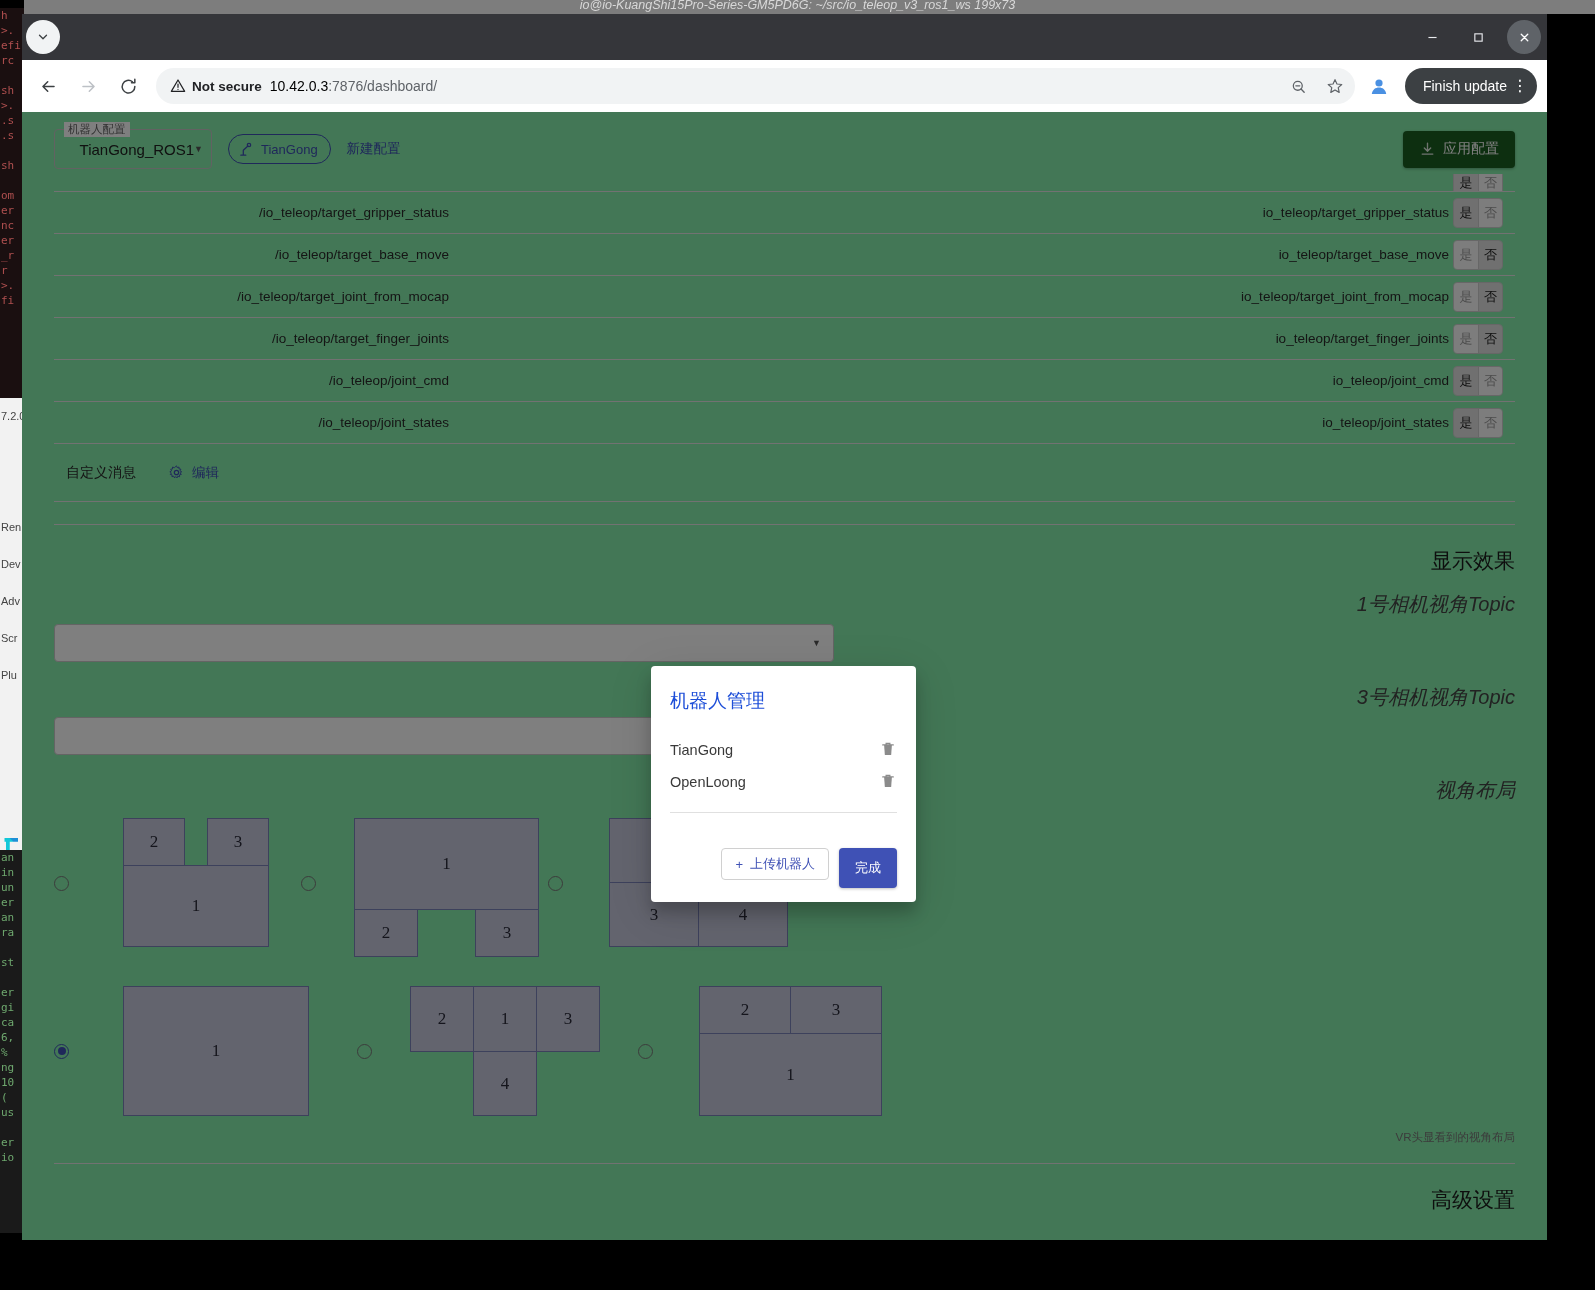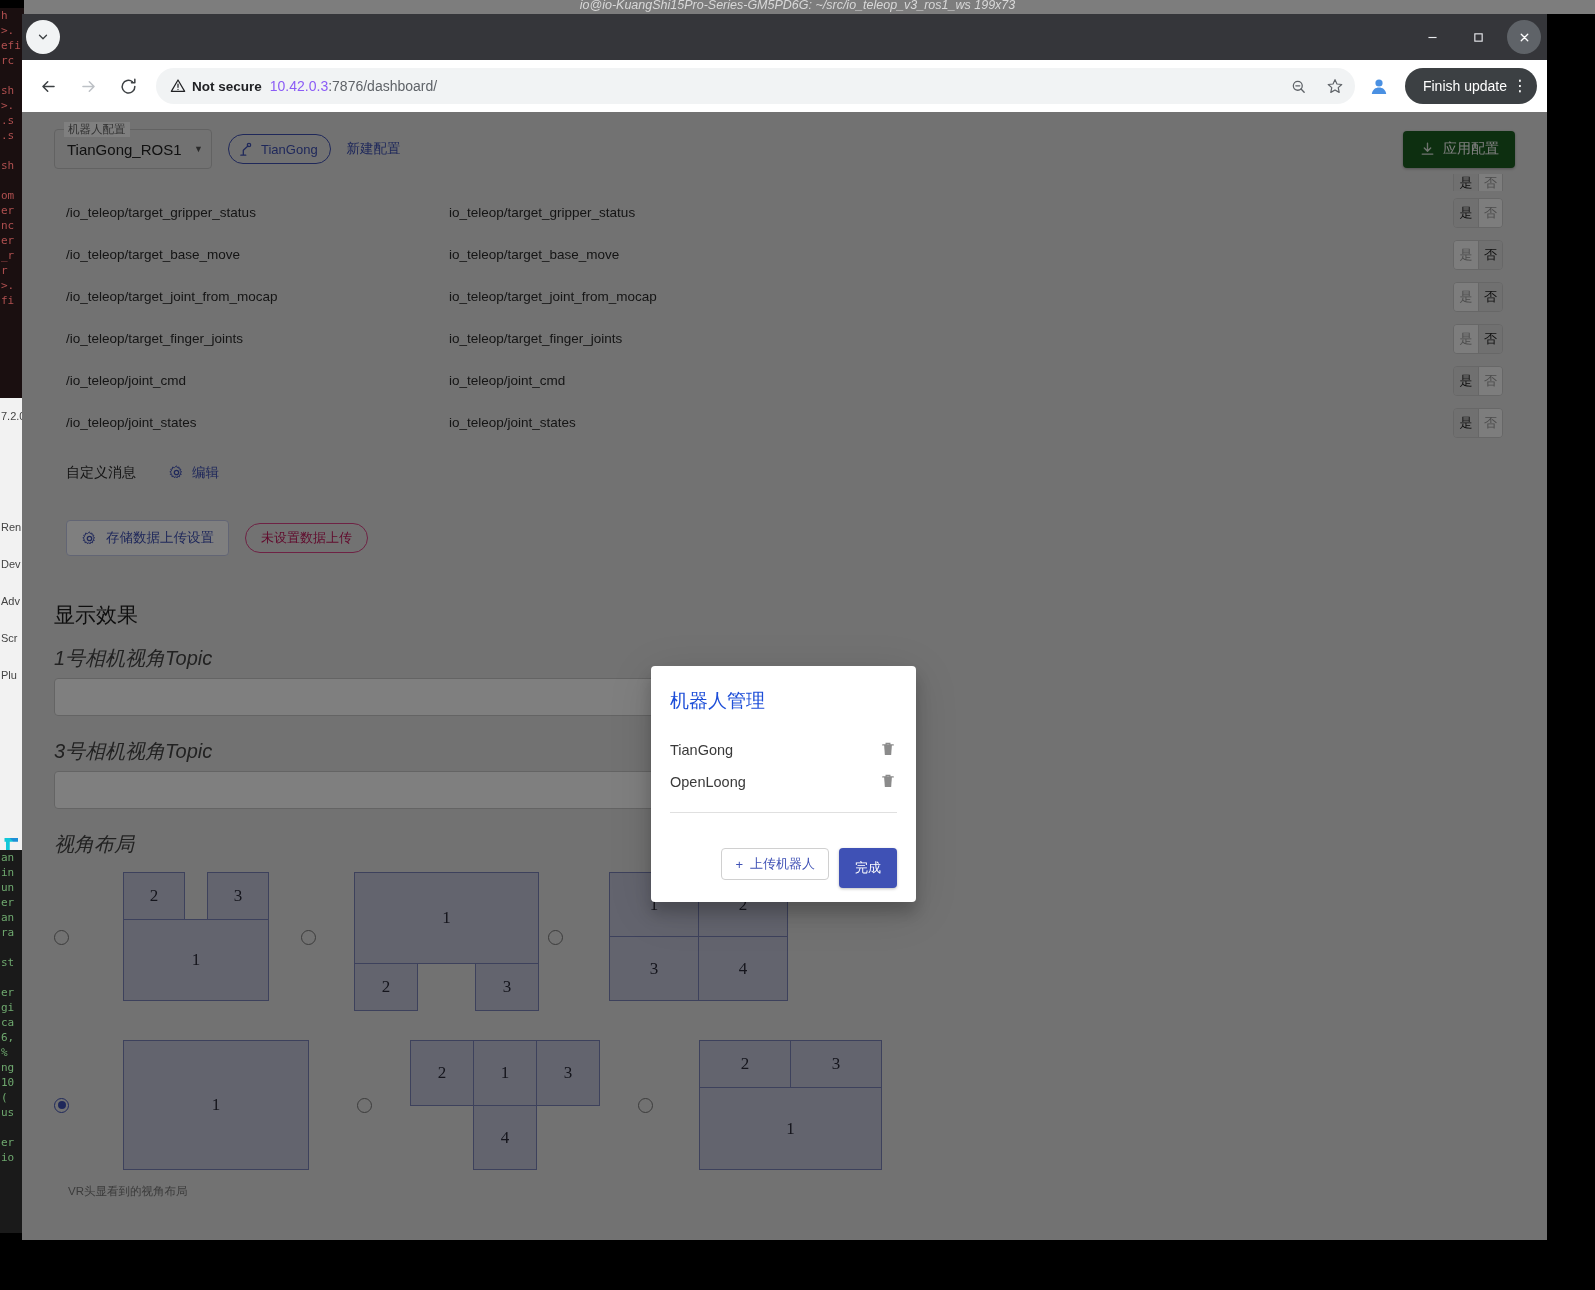--- a/index.html
+++ b/index.html
@@ -134,21 +134,21 @@
   }
   .notsecure {
     display: flex; align-items: center; gap: 6px;
     font-size: 13.5px; font-weight: bold; color: #202124;
     flex: none; white-space: nowrap;
   }
   .url {
     font-size: 14px; color: #5f6368; white-space: nowrap;
     overflow: hidden; flex: 1;
   }
-  .url .host { color: #8b5cf6; }
+  .url .host { color: #000000; }
   .omnibox .ob-icon {
     width: 28px; height: 28px; border-radius: 50%;
     display: flex; align-items: center; justify-content: center;
     color: #5f6368; cursor: pointer; flex: none;
   }
   .profile-btn {
     width: 32px; height: 32px; border-radius: 50%;
     display: flex; align-items: center; justify-content: center;
     cursor: pointer; flex: none; margin-left: 4px;
   }
@@ -164,21 +164,21 @@
     font-family: "DejaVu Sans", sans-serif;
   }
 
   
   .viewport {
     position: relative;
     height: 1128px; background: #fff; overflow: hidden;
   }
   .page {
     position: absolute; inset: 0;
-    background: #e5e5e5; overflow: hidden;
+    background: #86efac; overflow: hidden; text-align: right;
   }
   .backdrop {
     position: absolute; inset: 0;
     background: rgba(0,0,0,0.5);
     z-index: 50;
   }
 
   
   .cfg-bar {
     display: flex; align-items: center;
@@ -600,30 +600,20 @@
           <span class="lbl">自定义消息</span>
           <span class="edit-link">
             <svg width="17" height="17" viewBox="0 0 24 24">
               <circle cx="12" cy="12" r="3.1" fill="none" stroke="#3f51b5" stroke-width="1.8"></circle>
               <path d="M12 2.6 L13 5.2 L15.6 4.3 L15.5 7 L18.2 7.3 L16.9 9.7 L19.4 11 L17.2 12.6 L18.8 14.8 L16.2 15.3 L16.4 18 L13.8 17.2 L12.8 19.7 L11 17.7 L9.2 19.7 L8.2 17.2 L5.6 18 L5.8 15.3 L3.2 14.8 L4.8 12.6 L2.6 11 L5.1 9.7 L3.8 7.3 L6.5 7 L6.4 4.3 L9 5.2 Z" fill="none" stroke="#3f51b5" stroke-width="1.3"></path>
             </svg>
             <span>编辑</span>
           </span>
         </div>
 
-        <div class="store-row">
-          <div class="outline-btn">
-            <svg width="17" height="17" viewBox="0 0 24 24">
-              <circle cx="12" cy="12" r="3.1" fill="none" stroke="#3f51b5" stroke-width="1.8"></circle>
-              <path d="M12 2.6 L13 5.2 L15.6 4.3 L15.5 7 L18.2 7.3 L16.9 9.7 L19.4 11 L17.2 12.6 L18.8 14.8 L16.2 15.3 L16.4 18 L13.8 17.2 L12.8 19.7 L11 17.7 L9.2 19.7 L8.2 17.2 L5.6 18 L5.8 15.3 L3.2 14.8 L4.8 12.6 L2.6 11 L5.1 9.7 L3.8 7.3 L6.5 7 L6.4 4.3 L9 5.2 Z" fill="none" stroke="#3f51b5" stroke-width="1.3"></path>
-            </svg>
-            <span>存储数据上传设置</span>
-          </div>
-          <div class="pill-warn">未设置数据上传</div>
-        </div>
       </div>
 
       <div class="hr"></div>
 
       <div class="section">
         <div class="sec-title">显示效果</div>
 
         <div class="field-label">1号相机视角Topic</div>
         <div class="select-box">
           <span class="caret">▼</span>

